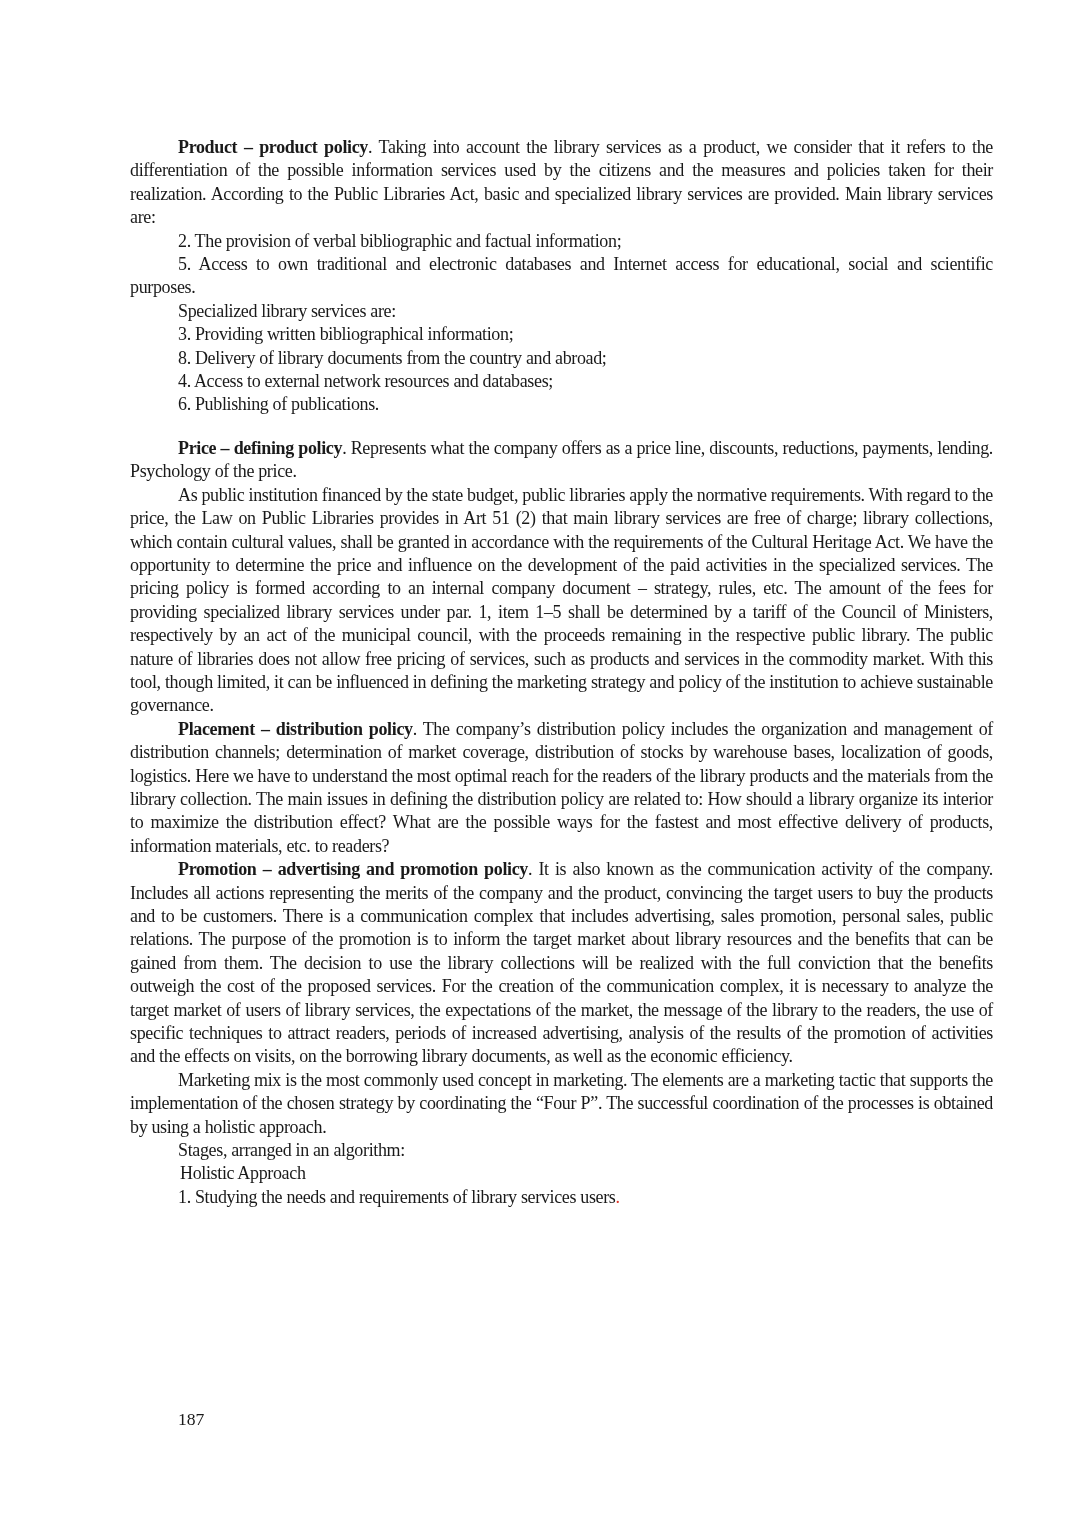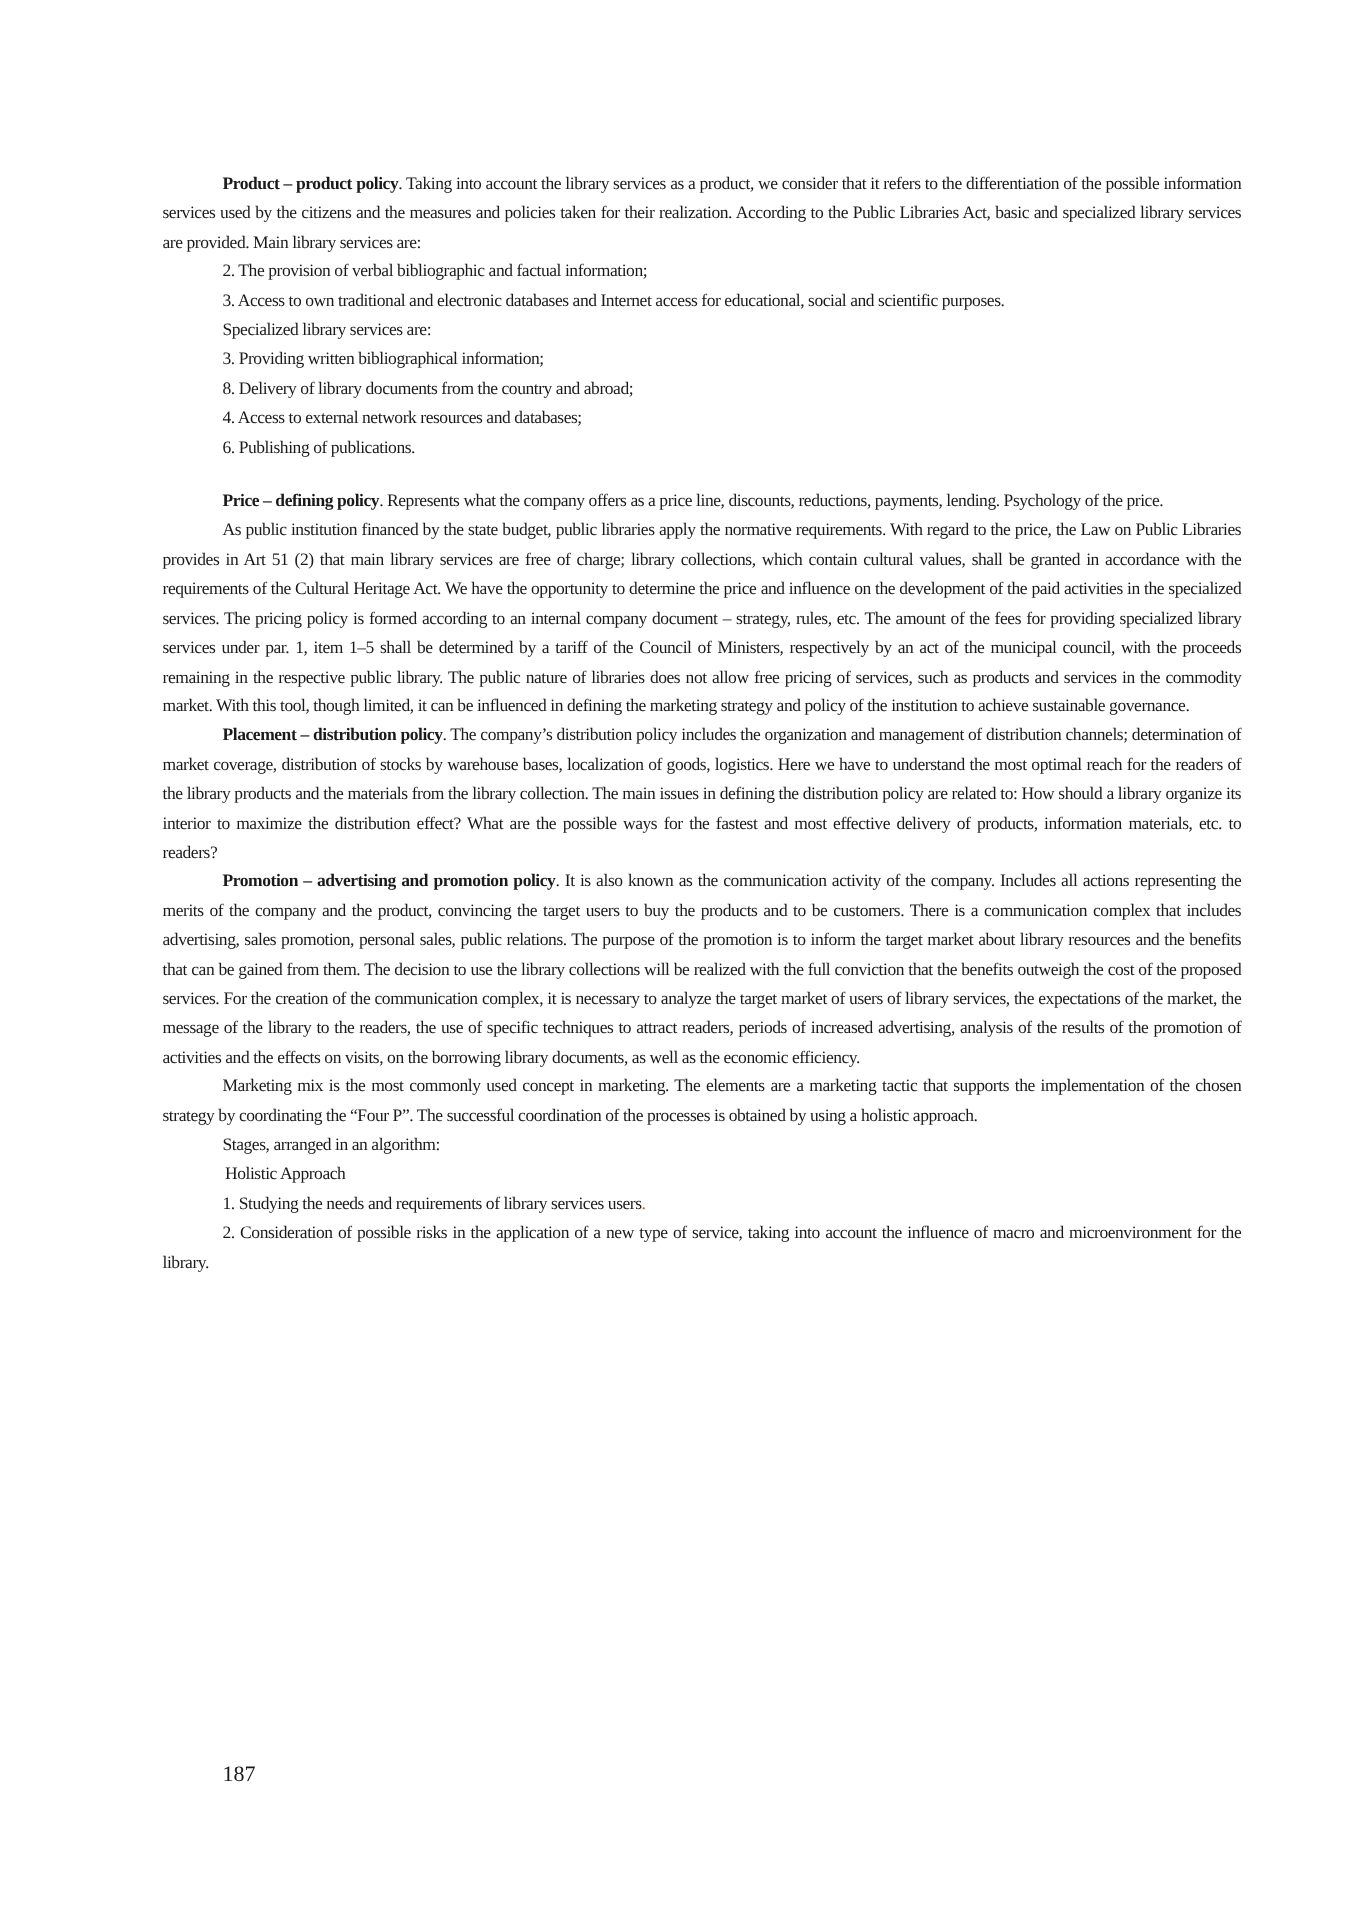--- a/index.html
+++ b/index.html
@@ -13,21 +13,21 @@
       position: relative;
       overflow: hidden;
       font-family: "Liberation Serif", "DejaVu Serif", serif;
       color: #1a1a1a;
     }
     .page {
       position: absolute;
       left: 130px;
       top: 136px;
       width: 863px;
-      font-size: 14px;
+      font-size: 18px;
       line-height: 23.4px;
       letter-spacing: -0.35px;
     }
     .p {
       margin: 0;
       text-align: justify;
       text-indent: 48px;
     }
     .line-indent {
       margin: 0;
@@ -56,36 +56,35 @@
       font-family: "Liberation Serif", "DejaVu Serif", serif;
     }
   </style>
 </head>
 <body>
 
 <div class="page">
 
   <p class="p"><b>Product – product policy</b><span>. Taking into account the library services as a product, we consider that it refers to the differentiation of the possible information services used by the citizens and the measures and policies taken for their realization. According to the Public Libraries Act, basic and specialized library services are provided. Main library services are:</span></p>
   <p class="line-indent">2. The provision of verbal bibliographic and factual information;</p>
-  <p class="p">3. Access to own traditional and electronic databases and Internet access for educational, social and scientific purposes.</p>
+  <p class="p">5. Access to own traditional and electronic databases and Internet access for educational, social and scientific purposes.</p>
   <p class="line-indent">Specialized library services are:</p>
   <p class="line-indent">3. Providing written bibliographical information;</p>
   <p class="line-indent">8. Delivery of library documents from the country and abroad;</p>
   <p class="line-indent">4. Access to external network resources and databases;</p>
   <p class="line-indent">6. Publishing of publications.</p>
 
   <div class="gap"></div>
 
   <p class="p"><b>Price – defining policy</b><span>. Represents what the company offers as a price line, discounts, reductions, payments, lending. Psychology of the price.</span></p>
   <p class="p">As public institution financed by the state budget, public libraries apply the normative requirements. With regard to the price, the Law on Public Libraries provides in Art 51 (2) that main library services are free of charge; library collections, which contain cultural values, shall be granted in accordance with the requirements of the Cultural Heritage Act. We have the opportunity to determine the price and influence on the development of the paid activities in the specialized services. The pricing policy is formed according to an internal company document – strategy, rules, etc. The amount of the fees for providing specialized library services under par. 1, item 1–5 shall be determined by a tariff of the Council of Ministers, respectively by an act of the municipal council, with the proceeds remaining in the respective public library. The public nature of libraries does not allow free pricing of services, such as products and services in the commodity market. With this tool, though limited, it can be influenced in defining the marketing strategy and policy of the institution to achieve sustainable governance.</p>
 
   <p class="p"><b>Placement – distribution policy</b><span>. The company’s distribution policy includes the organization and management of distribution channels; determination of market coverage, distribution of stocks by warehouse bases, localization of goods, logistics. Here we have to understand the most optimal reach for the readers of the library products and the materials from the library collection. The main issues in defining the distribution policy are related to: How should a library organize its interior to maximize the distribution effect? What are the possible ways for the fastest and most effective delivery of products, information materials, etc. to readers?</span></p>
 
   <p class="p"><b>Promotion – advertising and promotion policy</b><span>. It is also known as the communication activity of the company. Includes all actions representing the merits of the company and the product, convincing the target users to buy the products and to be customers. There is a communication complex that includes advertising, sales promotion, personal sales, public relations. The purpose of the promotion is to inform the target market about library resources and the benefits that can be gained from them. The decision to use the library collections will be realized with the full conviction that the benefits outweigh the cost of the proposed services. For the creation of the communication complex, it is necessary to analyze the target market of users of library services, the expectations of the market, the message of the library to the readers, the use of specific techniques to attract readers, periods of increased advertising, analysis of the results of the promotion of activities and the effects on visits, on the borrowing library documents, as well as the economic efficiency.</span></p>
 
   <p class="p">Marketing mix is the most commonly used concept in marketing. The elements are a marketing tactic that supports the implementation of the chosen strategy by coordinating the “Four P”. The successful coordination of the processes is obtained by using a holistic approach.</p>
   <p class="line-indent">Stages, arranged in an algorithm:</p>
   <p class="sub-indent">Holistic Approach</p>
   <p class="line-indent"><span>1. Studying the needs and requirements of library services users</span><span class="red">.</span></p>
-  <p class="p">2. Consideration of possible risks in the application of a new type of service,  taking into account the influence of macro and microenvironment for the library.</p>
 </div>
 
 <div class="page-number">187</div>
 
 </body></html>

